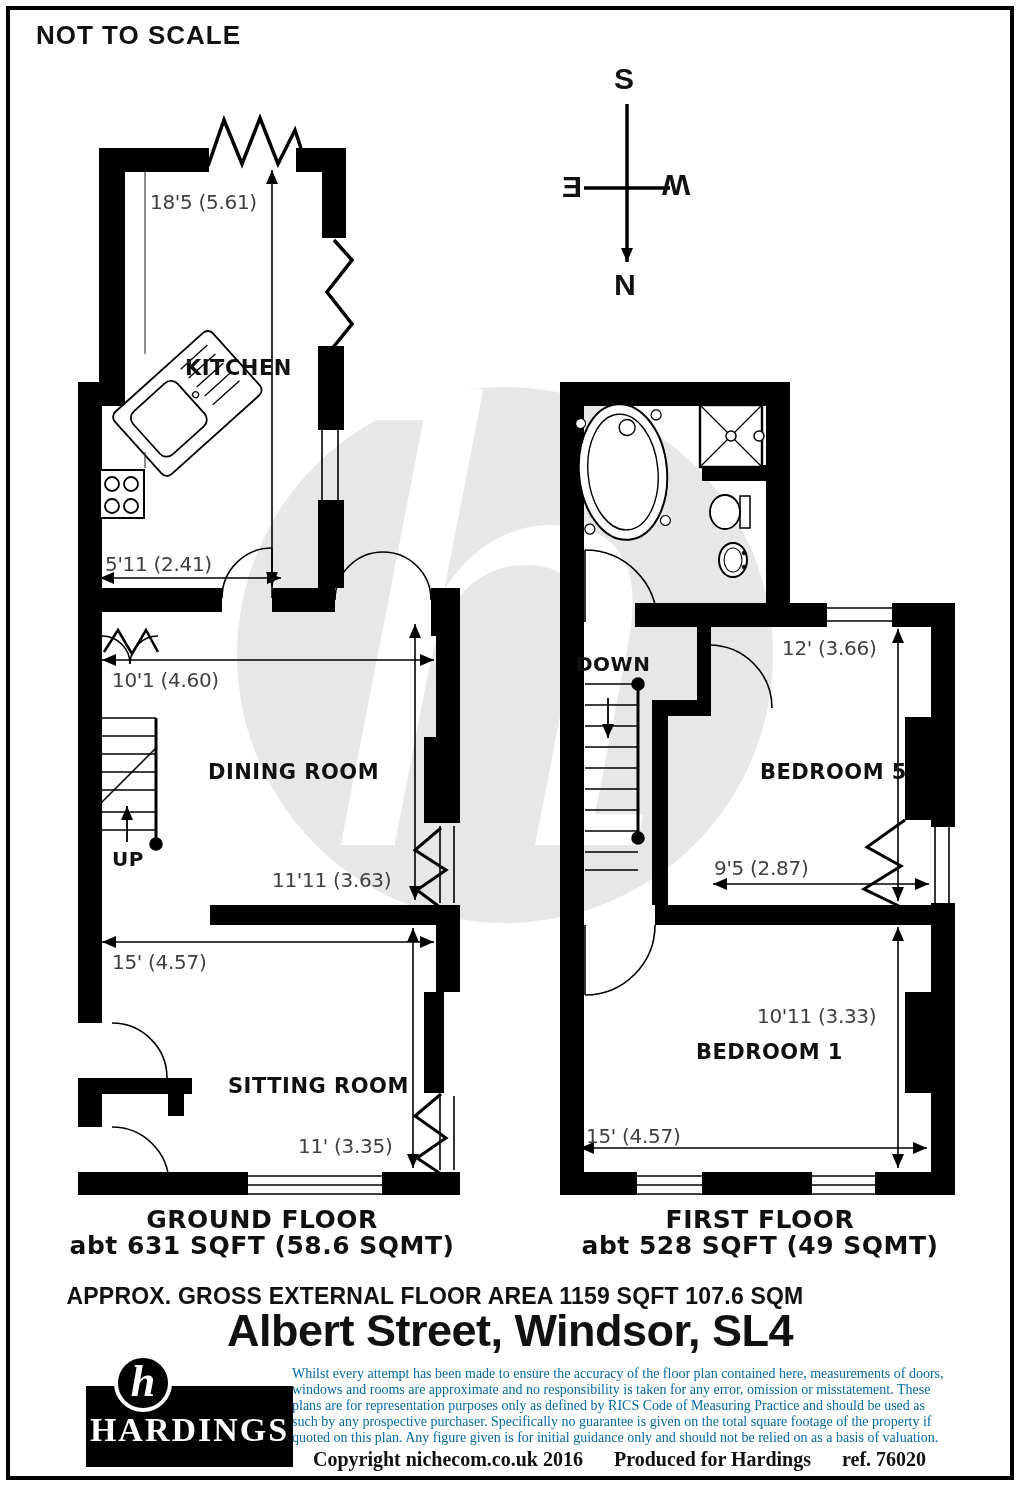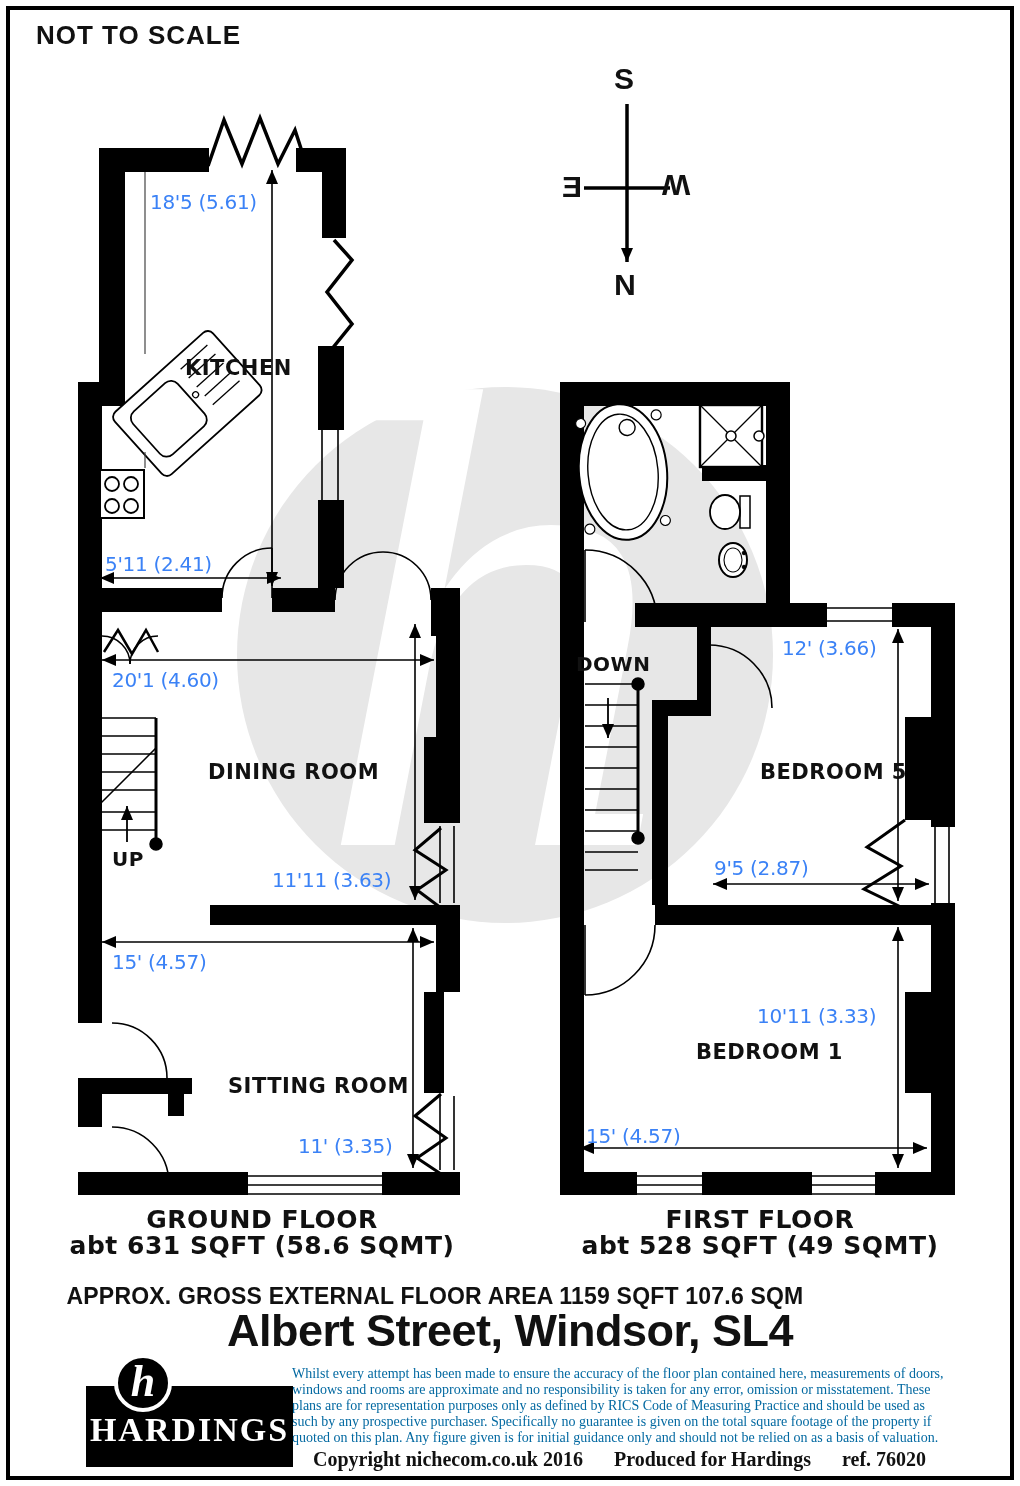--- a/index.html
+++ b/index.html
@@ -1,21 +1,21 @@
 <!DOCTYPE html>
 <html><head>
 <meta charset="utf-8">
 <style>
   html,body{margin:0;padding:0;background:#fff;}
   body{width:1020px;height:1486px;position:relative;overflow:hidden;
        font-family:"DejaVu Sans",sans-serif;color:#111;}
   .frame{position:absolute;left:6px;top:6px;right:6px;bottom:6px;border:4px solid #000;}
   .abs{position:absolute;white-space:nowrap;}
   .scale-note{font-family:"Liberation Sans",sans-serif;font-weight:bold;font-size:26px;letter-spacing:1px;}
-  .dim{font-size:20px;letter-spacing:-0.3px;color:#3b82f6;}
+  .dim{font-size:20px;letter-spacing:-0.3px;color:#404040;}
   .room{font-size:21px;font-weight:bold;letter-spacing:.5px;color:#111;}
   .updown{font-size:20px;font-weight:bold;letter-spacing:.5px;}
   .floor-cap{width:440px;text-align:center;font-weight:bold;font-size:25px;letter-spacing:.5px;}
   .compass-letter{font-family:"Liberation Sans",sans-serif;font-weight:bold;font-size:30px;}
   .mirror-x{display:inline-block;transform:scaleX(-1);}
   .flip-180{display:inline-block;transform:rotate(180deg);}
   .gross{left:0;width:870px;text-align:center;font-family:"Liberation Sans",sans-serif;
          font-weight:bold;font-size:23px;letter-spacing:.2px;}
   .address{left:0;width:1020px;text-align:center;font-family:"Liberation Sans",sans-serif;
            font-weight:bold;font-size:45px;letter-spacing:-0.5px;}
@@ -274,21 +274,21 @@
 <div class="abs compass-letter" style="left:614px;top:62px;">S</div>
 <div class="abs compass-letter" style="left:562px;top:170px;"><span class="mirror-x">E</span></div>
 <div class="abs compass-letter" style="left:662px;top:168px;"><span class="flip-180">W</span></div>
 <div class="abs compass-letter" style="left:614px;top:268px;"><span class="flip-180">N</span></div>
 
 <div class="abs room" style="left:185px;top:356px;">KITCHEN</div>
 <div class="abs dim" style="left:150px;top:190px;">18'5 (5.61)</div>
 <div class="abs dim" style="left:105px;top:552px;">5'11 (2.41)</div>
 
 <div class="abs room" style="left:208px;top:760px;">DINING ROOM</div>
-<div class="abs dim" style="left:112px;top:668px;">20'1 (4.60)</div>
+<div class="abs dim" style="left:112px;top:668px;">10'1 (4.60)</div>
 <div class="abs dim" style="left:272px;top:868px;">11'11 (3.63)</div>
 <div class="abs updown" style="left:112px;top:847px;">UP</div>
 
 <div class="abs room" style="left:228px;top:1038px;margin-top:36px;">SITTING ROOM</div>
 <div class="abs dim" style="left:112px;top:950px;">15' (4.57)</div>
 <div class="abs dim" style="left:298px;top:1134px;">11' (3.35)</div>
 
 <div class="abs floor-cap" style="left:42px;top:1205px;">GROUND FLOOR</div>
 <div class="abs floor-cap" style="left:42px;top:1231px;">abt 631 SQFT (58.6 SQMT)</div>
 

